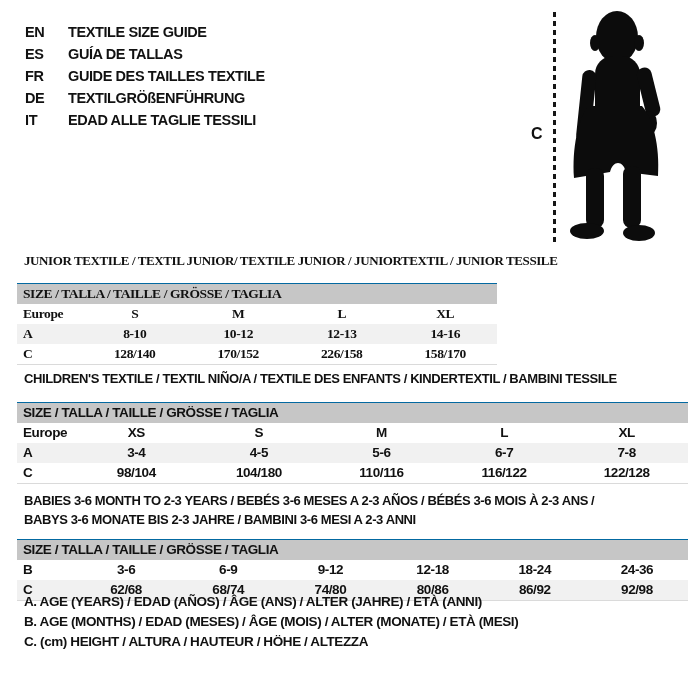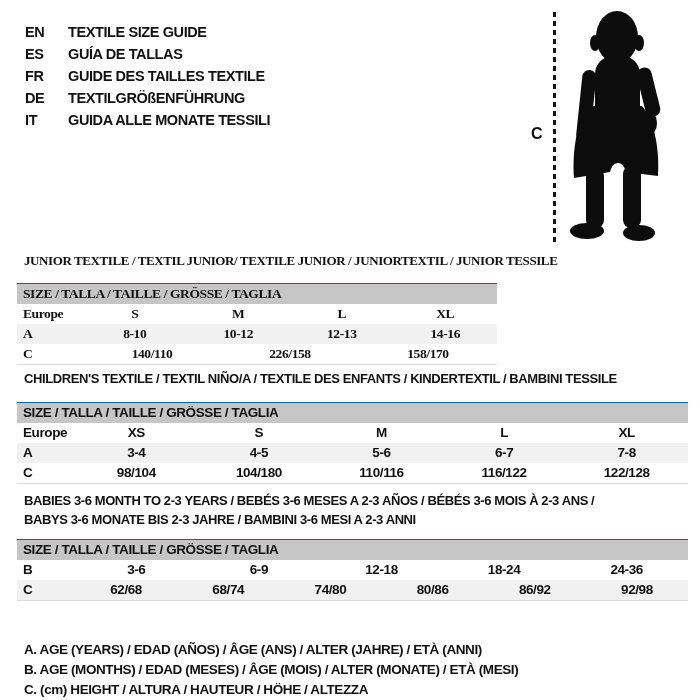--- a/index.html
+++ b/index.html
@@ -49,21 +49,21 @@
   }
   .trow { display: flex; height: 20px; line-height: 20px; font-size: 13.5px; }
   .trow.alt { background: var(--alt-row-bg, #f1f1f1); }
   .trow:last-child { border-bottom: 1px solid #dadada; }
   .rlabel { padding-left: 6px; }
   .sec1 .rlabel { width: 60px; }
   .sec2 .rlabel, .sec3 .rlabel { width: 52px; }
   .cell { flex: 1; text-align: center; }
 
   
-  .legend { position: absolute; left: 24px; top: 592px; margin-top: 48px; }
+  .legend { position: absolute; left: 24px; top: 592px; }
   .legend-line { font-size: 13.5px; line-height: 20px; white-space: nowrap; }
 </style>
 </head>
 <body>
 
 <div class="page">
 
   <div class="lang-block">
       <div class="lang-row">
         <span class="lang-code">EN</span>
@@ -76,21 +76,21 @@
       <div class="lang-row">
         <span class="lang-code">FR</span>
         <span class="lang-label">GUIDE DES TAILLES TEXTILE</span>
       </div>
       <div class="lang-row">
         <span class="lang-code">DE</span>
         <span class="lang-label">TEXTILGRÖßENFÜHRUNG</span>
       </div>
       <div class="lang-row">
         <span class="lang-code">IT</span>
-        <span class="lang-label">GUIDA ALLE MONATE TESSILI</span>
+        <span class="lang-label">EDAD ALLE TAGLIE TESSILI</span>
       </div>
     </div>
 
   <div class="figure">
     <div class="c-label">C</div>
     <div class="dash-line"></div>
     <svg width="105" height="235" viewBox="0 0 105 235" aria-hidden="true">
       <ellipse cx="55" cy="27" rx="21" ry="26"></ellipse>
       <ellipse cx="33" cy="33" rx="5" ry="8"></ellipse>
       <ellipse cx="77" cy="33" rx="5" ry="8"></ellipse>
@@ -122,21 +122,22 @@
           </div>
           <div class="trow alt">
             <div class="rlabel">A</div>
             <div class="cell">8-10</div>
             <div class="cell">10-12</div>
             <div class="cell">12-13</div>
             <div class="cell">14-16</div>
           </div>
           <div class="trow">
             <div class="rlabel">C</div>
-            <div class="cell">140/110</div>
+            <div class="cell">128/140</div>
+            <div class="cell">170/152</div>
             <div class="cell">226/158</div>
             <div class="cell">158/170</div>
           </div>
         </div>
     </div>
   </section>
 
   <section class="sec sec2">
     <div class="sec-title">
         <div class="title-line">CHILDREN'S TEXTILE / TEXTIL NIÑO/A / TEXTILE DES ENFANTS / KINDERTEXTIL / BAMBINI TESSILE</div>
@@ -177,20 +178,21 @@
         <div class="title-line">BABIES 3-6 MONTH TO 2-3 YEARS / BEBÉS 3-6 MESES A 2-3 AÑOS / BÉBÉS 3-6 MOIS À 2-3 ANS /</div>
         <div class="title-line">BABYS 3-6 MONATE BIS 2-3 JAHRE / BAMBINI 3-6 MESI A 2-3 ANNI</div>
       </div>
     <div class="table">
       <div class="thead">SIZE / TALLA / TAILLE / GRÖSSE / TAGLIA</div>
       <div class="rows">
           <div class="trow">
             <div class="rlabel">B</div>
             <div class="cell">3-6</div>
             <div class="cell">6-9</div>
+            <div class="cell">9-12</div>
             <div class="cell">12-18</div>
             <div class="cell">18-24</div>
             <div class="cell">24-36</div>
           </div>
           <div class="trow alt">
             <div class="rlabel">C</div>
             <div class="cell">62/68</div>
             <div class="cell">68/74</div>
             <div class="cell">74/80</div>
             <div class="cell">80/86</div>

